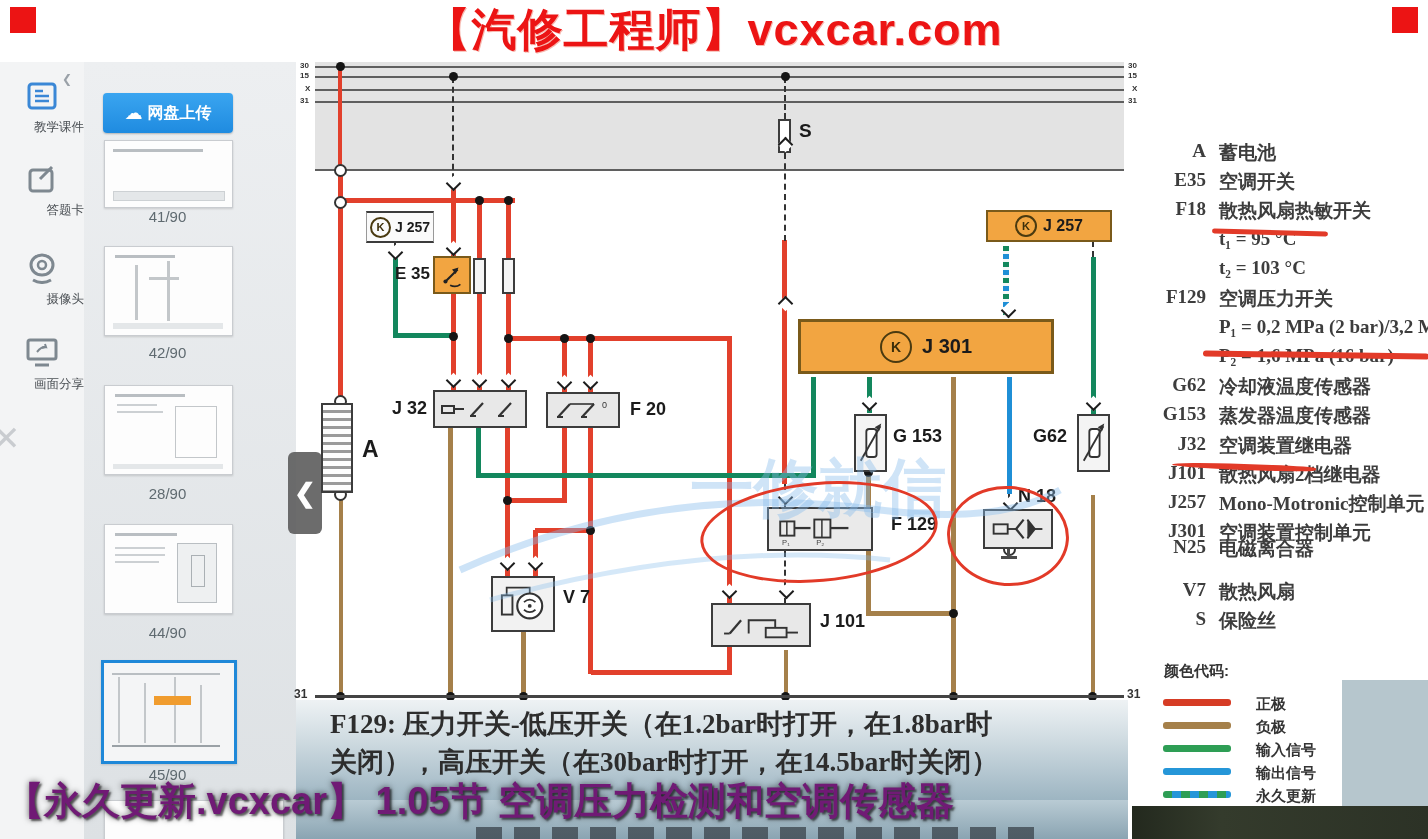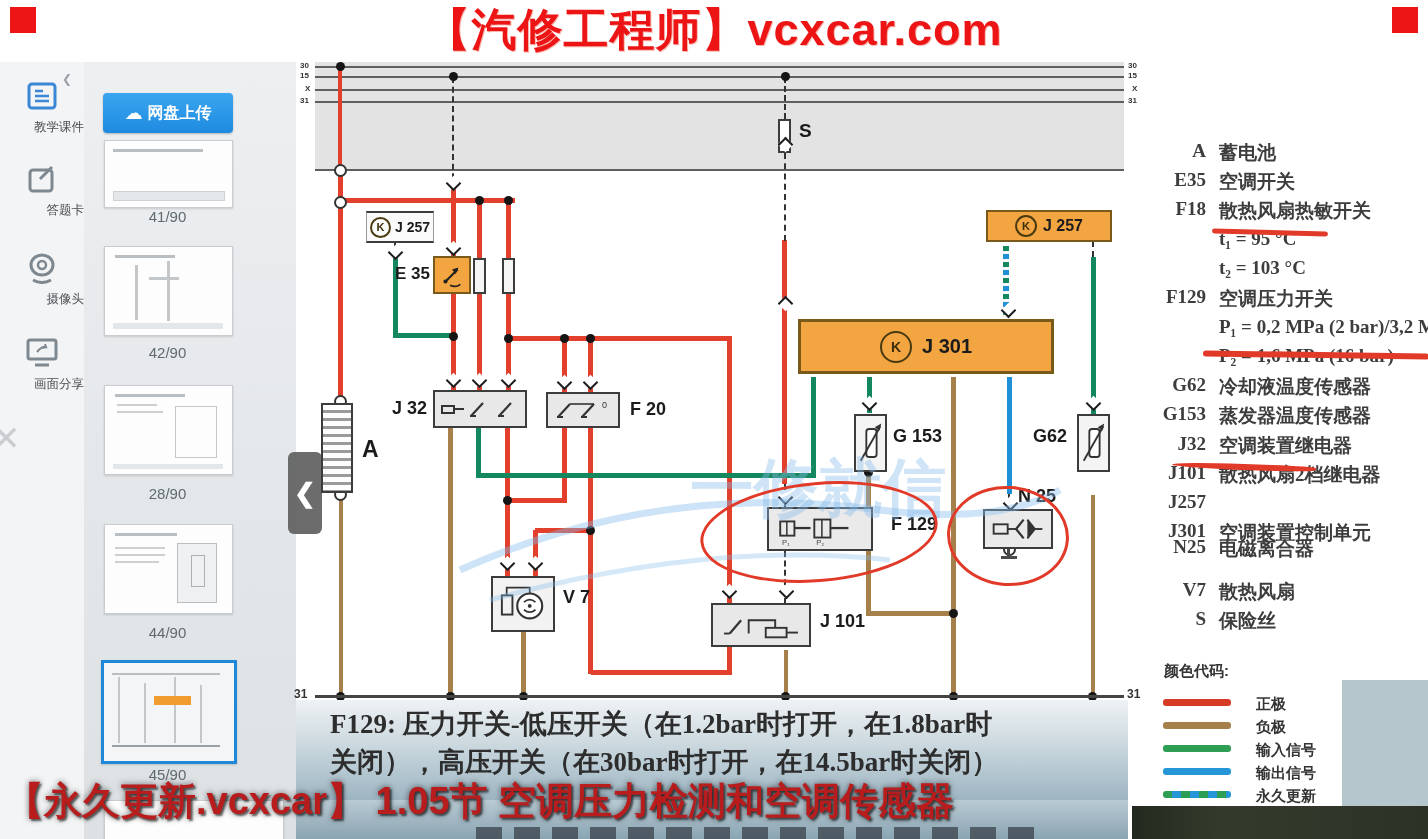--- a/index.html
+++ b/index.html
@@ -370,21 +370,21 @@
 
     <div class="comp" style="left:983px;top:509px;width:70px;height:40px;background:#eaeaea;">
       <svg width="60" height="32" viewBox="0 0 64 34">
           <rect x="6" y="12" width="15" height="10" fill="none" stroke="#333" stroke-width="2"></rect>
           <line x1="21" y1="17" x2="30" y2="17" stroke="#333" stroke-width="2"></line>
           <polyline points="38,7 30,17 38,27" fill="none" stroke="#333" stroke-width="2.4"></polyline>
           <polyline points="42,7 50,17 42,27" fill="#333" stroke="#333" stroke-width="2"></polyline>
           <line x1="50" y1="17" x2="58" y2="17" stroke="#333" stroke-width="2"></line>
         </svg>
     </div>
-    <div class="lblb" style="left:1018px;top:486px;font-size:18px;">N 25</div>
+    <div class="lblb" style="left:1018px;top:486px;font-size:18px;">N 18</div>
     <div class="w blk" style="left:1001px;top:556px;width:16px;height:3px;"></div>
     <div class="w blk" style="left:1007px;top:549px;width:3px;height:9px;"></div>
 
     <div class="comp" style="left:711px;top:603px;width:100px;height:44px;background:#e8e8e8;">
       <svg width="92" height="36" viewBox="0 0 94 38">
           <line x1="8" y1="28" x2="14" y2="28" stroke="#333" stroke-width="2"></line>
           <line x1="14" y1="28" x2="26" y2="14" stroke="#333" stroke-width="2.4"></line>
           <polyline points="34,28 34,14 62,14 62,22" fill="none" stroke="#333" stroke-width="2"></polyline>
           <rect x="52" y="22" width="22" height="10" fill="none" stroke="#333" stroke-width="2"></rect>
           <line x1="74" y1="27" x2="86" y2="27" stroke="#333" stroke-width="2"></line>
@@ -471,20 +471,21 @@
     <div class="legrow" style="top:433px;">
         <span class="code">J32</span>
         <span class="desc">空调装置继电器</span>
       </div>
     <div class="legrow" style="top:462px;">
         <span class="code">J101</span>
         <span class="desc">散热风扇2档继电器</span>
       </div>
     <div class="legrow" style="top:491px;">
         <span class="code">J257</span>
+        <span class="desc">Mono-Motronic控制单元</span>
       </div>
     <div class="legrow" style="top:520px;">
         <span class="code">J301</span>
         <span class="desc">空调装置控制单元</span>
       </div>
     <div class="legrow" style="top:536px;">
         <span class="code">N25</span>
         <span class="desc">电磁离合器</span>
       </div>
     <div class="legrow" style="top:579px;">
@@ -511,16 +512,16 @@
     <div class="ccr ccrow" style="left:1256px;top:741px;">输入信号</div>
     <div class="sw" style="left:1163px;top:768px;background:#2596d8;"></div>
     <div class="ccrow" style="left:1256px;top:764px;">输出信号</div>
     <div class="sw" style="left:1163px;top:791px;background:repeating-linear-gradient(90deg,#2e9e55 0 9px,#2596d8 9px 18px);"></div>
     <div class="ccrow" style="left:1256px;top:787px;">永久更新</div>
   </div>
 
   <div class="abs" style="left:1342px;top:680px;width:86px;height:126px;background:#b6c6cd;"></div>
   <div class="abs" style="left:1132px;top:806px;width:296px;height:33px;background:linear-gradient(90deg,#23291e,#343b2c 30%,#2c3226);"></div>
 
-  <div class="abs" style="left:6px;top:776px;z-index:50;font-size:38px;font-weight:700;color:#b91c1c;white-space:nowrap;
+  <div class="abs" style="left:6px;top:776px;z-index:50;font-size:38px;font-weight:700;color:#701a75;white-space:nowrap;
               text-shadow:0 0 6px rgba(0,0,0,.6), 2px 2px 2px rgba(0,0,0,.55);">【永久更新.vcxcar】 1.05节 空调压力检测和空调传感器</div>
 
 </div>
 
 </body></html>

